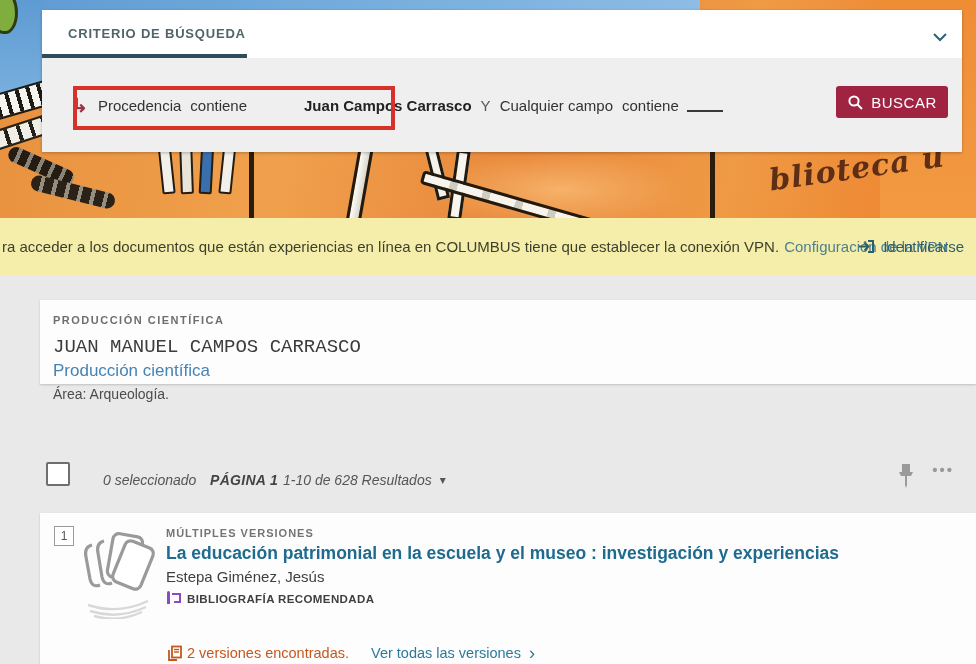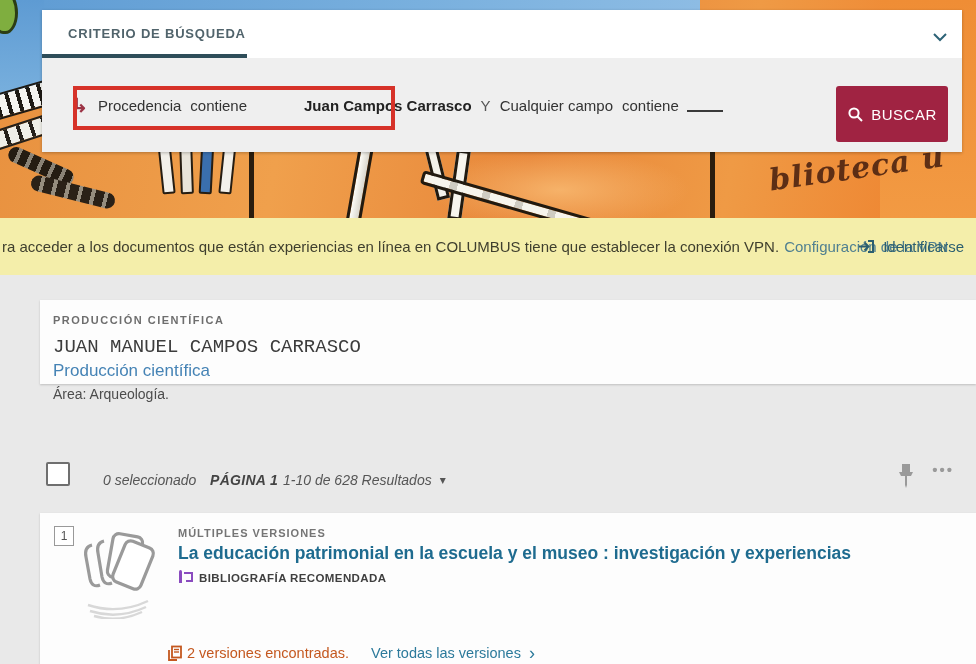--- a/index.html
+++ b/index.html
@@ -47,21 +47,21 @@
   .tab-underline{position:absolute;left:0;bottom:0;width:205px;height:4px;background:#2e4d59;}
   .panel-chevron{position:absolute;right:14px;top:18px;cursor:pointer;}
   .searchrow{position:relative;height:94px;background:#efefef;}
   .criteria{position:absolute;left:30px;top:0;bottom:0;display:flex;align-items:center;font-size:15px;color:#333;}
   .criteria .sp{display:inline-block;width:9px;}
   .hook-arrow{color:#9c3446;font-size:19px;font-weight:bold;margin-right:10px;line-height:1;}
   .crit-bold{font-weight:bold;color:#222;margin-left:48px;}
   .crit-dim{color:#555;}
   .blank-underline{display:inline-block;width:36px;height:13px;border-bottom:2px solid #3a3a3a;margin-left:8px;}
   .red-box{position:absolute;left:31px;top:28px;width:322px;height:44px;border:4px solid #d63229;z-index:5;pointer-events:none;}
-  .buscar-btn{position:absolute;left:794px;top:28px;width:112px;height:56px;background:#a02342;border:none;border-radius:3px;
+  .buscar-btn{position:absolute;left:794px;top:28px;width:112px;height:32px;background:#a02342;border:none;border-radius:3px;
     color:#fff;font-size:15px;letter-spacing:.5px;display:flex;align-items:center;justify-content:center;gap:7px;cursor:pointer;}
 
   
   .banner{position:absolute;left:0;top:218px;width:976px;height:57px;background:#f4eeaa;display:flex;align-items:center;font-size:15px;color:#3f3f2e;}
   .banner-msg{margin-left:2px;white-space:nowrap;}
   .banner-link{color:#4f7f90;margin-left:5px;white-space:nowrap;cursor:pointer;}
   .banner-signin{position:absolute;right:12px;display:flex;align-items:center;gap:7px;color:#2c5f70;cursor:pointer;white-space:nowrap;}
 
   
   .profile-card{position:absolute;left:40px;top:300px;right:0;height:84px;background:#fdfdfd;box-shadow:0 1px 2px rgba(0,0,0,.18);}
@@ -80,21 +80,21 @@
   .tb-count{left:243px;display:flex;align-items:center;gap:8px;cursor:pointer;}
   .tb-caret{font-style:normal;font-size:12px;color:#555;}
   .tb-pin{position:absolute;right:61px;top:8px;cursor:pointer;}
   .tb-dots{position:absolute;right:22px;top:6px;font-size:15px;color:#9a9a9a;letter-spacing:2px;cursor:pointer;font-weight:bold;}
 
   
   .result-card{position:absolute;left:40px;top:513px;right:0;height:170px;background:#fdfdfd;box-shadow:0 1px 2px rgba(0,0,0,.18);}
   .rank-box{position:absolute;left:14px;top:13px;width:20px;height:20px;border:1px solid #999;background:#fff;
     font-size:12px;color:#555;display:flex;align-items:center;justify-content:center;}
   .thumb{position:absolute;left:38px;top:14px;}
-  .r-col{position:absolute;left:126px;top:14px;right:16px;margin-left:12px;}
+  .r-col{position:absolute;left:126px;top:14px;right:16px;}
   .r-eyebrow{font-size:11px;font-weight:bold;letter-spacing:1px;color:#757575;}
   .r-title{margin-top:4px;font-size:17.5px;font-weight:bold;color:#1e6b8f;cursor:pointer;}
   .r-author{margin-top:4px;font-size:15px;color:#3f3f3f;}
   .r-badge{margin-top:6px;display:flex;align-items:center;gap:6px;font-size:11.5px;font-weight:bold;letter-spacing:.4px;color:#3f3f3f;}
   .r-versions{position:absolute;left:126px;top:131px;display:flex;align-items:center;gap:4px;font-size:14.5px;}
   .v-count{color:#c4581f;cursor:pointer;}
   .v-link{color:#2c7a9b;margin-left:18px;cursor:pointer;}
   .v-chev{color:#2c7a9b;font-size:18px;margin-left:4px;line-height:1;cursor:pointer;}
 </style>
 </head>
@@ -211,20 +211,21 @@
         <g stroke="#d8d8d8" stroke-width="2.4" fill="none">
           <path d="M10 78 q30 10 60 -4"></path>
           <path d="M12 84 q28 9 56 -4"></path>
           <path d="M16 89 q24 7 48 -4"></path>
         </g>
       </svg>
     </div>
     <div class="r-col">
       <div class="r-eyebrow">MÚLTIPLES VERSIONES</div>
       <div class="r-title">La educación patrimonial en la escuela y el museo : investigación y experiencias</div>
+      <div class="r-author">Estepa Giménez, Jesús</div>
       <div class="r-badge">
         <svg width="15" height="15" viewBox="0 0 15 15">
             <rect x="1" y="2" width="3" height="11" fill="#8a4bbf"></rect>
             <circle cx="2.5" cy="1.5" r="1.5" fill="#8a4bbf"></circle>
             <path d="M6 3h8v8h-6" fill="none" stroke="#8a4bbf" stroke-width="2"></path>
           </svg>
         <span>BIBLIOGRAFÍA RECOMENDADA</span>
       </div>
     </div>
     <div class="r-versions">

